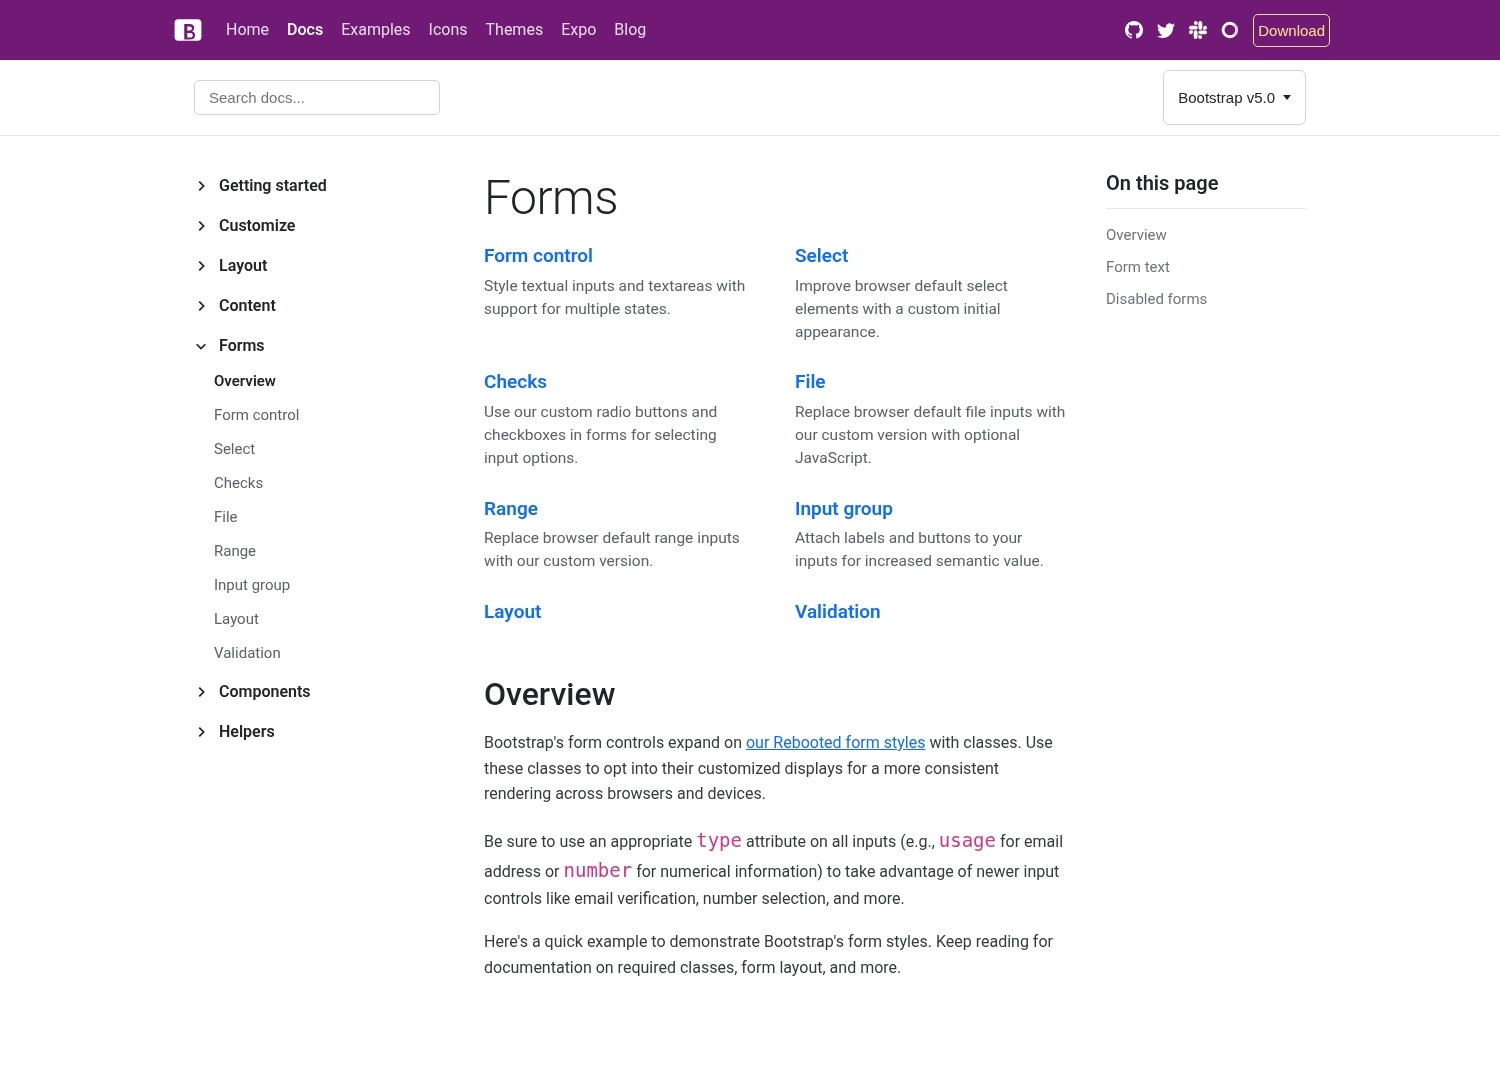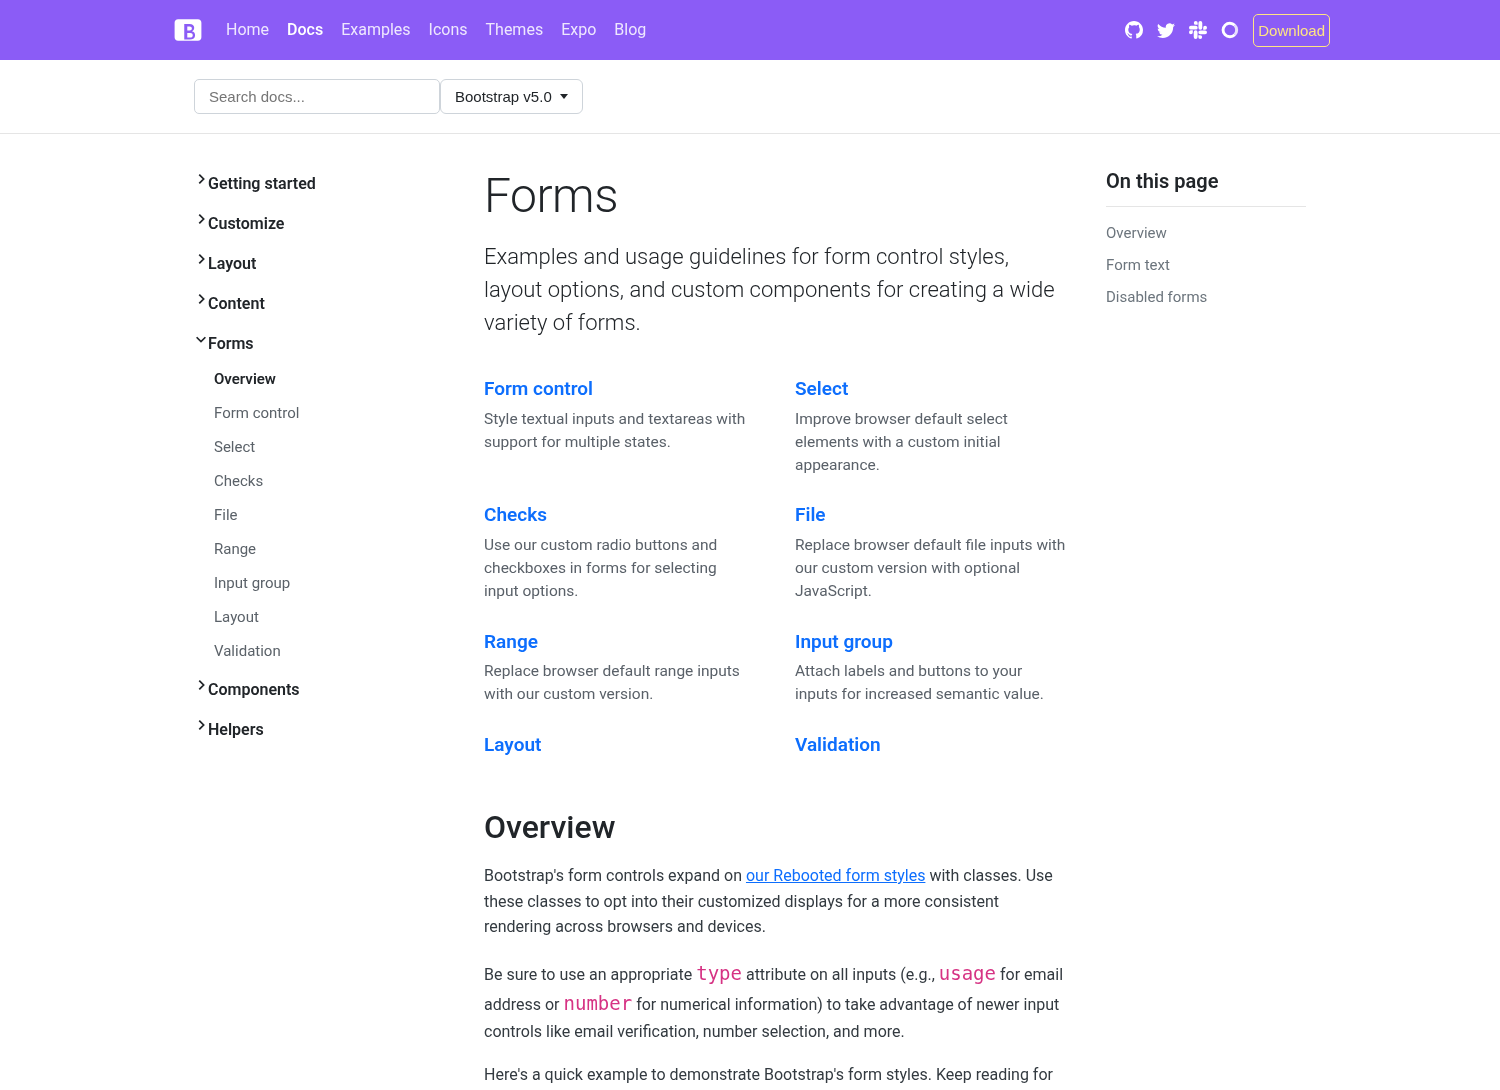--- a/index.html
+++ b/index.html
@@ -1,43 +1,43 @@
 <!DOCTYPE html>
 <html><head>
 <meta charset="utf-8">
 <style>
 * { margin: 0; padding: 0; box-sizing: border-box; }
 body { font-family: -apple-system, BlinkMacSystemFont, "Segoe UI", Roboto, "Helvetica Neue", Arial, sans-serif; color: #212529; font-size: 16px; line-height: 1.5; }
 a { text-decoration: none; }
 
 
-.navbar { background: #8b5cf6; height: 60px; display: flex; align-items: center; padding: 0 24px; }
+.navbar { background: #701a75; height: 60px; display: flex; align-items: center; padding: 0 24px; }
 .navbar-inner { width: 100%; max-width: 1320px; margin: 0 auto; display: flex; align-items: center; padding: 0 80px; }
 .brand-logo { width: 36px; height: 36px; display: flex; align-items: center; justify-content: center; margin-right: 20px; }
 .nav-list { display: flex; list-style: none; gap: 18px; flex: 1; }
 .nav-list a { color: rgba(255,255,255,0.85); font-size: 16px; }
 .nav-list a.active { color: #fff; font-weight: 500; }
 .nav-right { display: flex; align-items: center; gap: 14px; }
 .nav-icon { color: #fff; display: flex; align-items: center; }
 .download-btn { border: 1px solid #ffe484; color: #ffe484; background: transparent; padding: 7px 4px; border-radius: 5px; font-size: 15px; cursor: pointer; }
 
 
 .subnav { border-bottom: 1px solid #e5e5e5; background:#fff; }
-.subnav-inner { max-width: 1320px; margin: 9px auto; padding: 10px 104px; display: flex; align-items: center; }
+.subnav-inner { max-width: 1320px; margin: 0 auto; padding: 10px 104px; display: flex; align-items: center; justify-content: space-between; }
 .search-input { width: 246px; padding: 8px 14px; border: 1px solid #ced4da; border-radius: 5px; font-size: 15px; color:#495057; background:#fff; }
-.version-btn { border: 1px solid #ced4da; background: #fff; padding: 8px 14px; border-radius: 6px; font-size: 15px; display: flex; align-items: center; gap: 8px; cursor: pointer; color:#212529; }
+.version-btn { border: 1px solid #ced4da; background: #fff; padding: 18px 14px; border-radius: 6px; font-size: 15px; display: flex; align-items: center; gap: 8px; cursor: pointer; color:#212529; }
 .caret-down { width: 0; height: 0; border-left: 4px solid transparent; border-right: 4px solid transparent; border-top: 5px solid #212529; }
 
 
 .layout { max-width: 1320px; margin: 0 auto; display: grid; grid-template-columns: 250px 1fr 200px; gap: 40px; padding: 20px 104px 40px 104px; }
 
 
 .sidebar { padding-top: 12px; }
 .side-group { margin-bottom: 4px; }
-.side-toggle { display: flex; align-items: flex-start; gap: 0; cursor: pointer; padding: 6px 0; }
+.side-toggle { display: flex; align-items: center; gap: 11px; cursor: pointer; padding: 6px 0; }
 .side-toggle .label { font-weight: 600; font-size: 16px; color: #212529; }
 .chev { width: 14px; height: 14px; display:inline-flex; align-items:center; justify-content:center; }
 .sub-list { list-style: none; margin-left: 20px; }
 .sub-list li { padding: 5px 0; }
 .sub-list a { color: #5b6269; font-size: 15px; }
 .sub-list a.active { color: #212529; font-weight: 600; }
 
 
 .content { min-width: 0; }
 h1.title { font-size: 48px; font-weight: 300; margin-top: 6px; margin-bottom: 8px; letter-spacing: -0.5px; }
@@ -195,21 +195,20 @@
               <path d="M6 3l5 5-5 5"></path>
             </svg>
           </span>
         <span class="label">Helpers</span>
       </div>
     </div>
   </aside>
 
   <main class="content">
     <h1 class="title">Forms</h1>
-    <p class="lead">Examples and usage guidelines for form control styles, layout options, and custom components for creating a wide variety of forms.</p>
 
     <div class="card-grid">
       <div class="card">
           <h3><a>Form control</a></h3>
           <p>Style textual inputs and textareas with support for multiple states.</p>
         </div>
       <div class="card">
           <h3><a>Select</a></h3>
           <p>Improve browser default select elements with a custom initial appearance.</p>
         </div>

